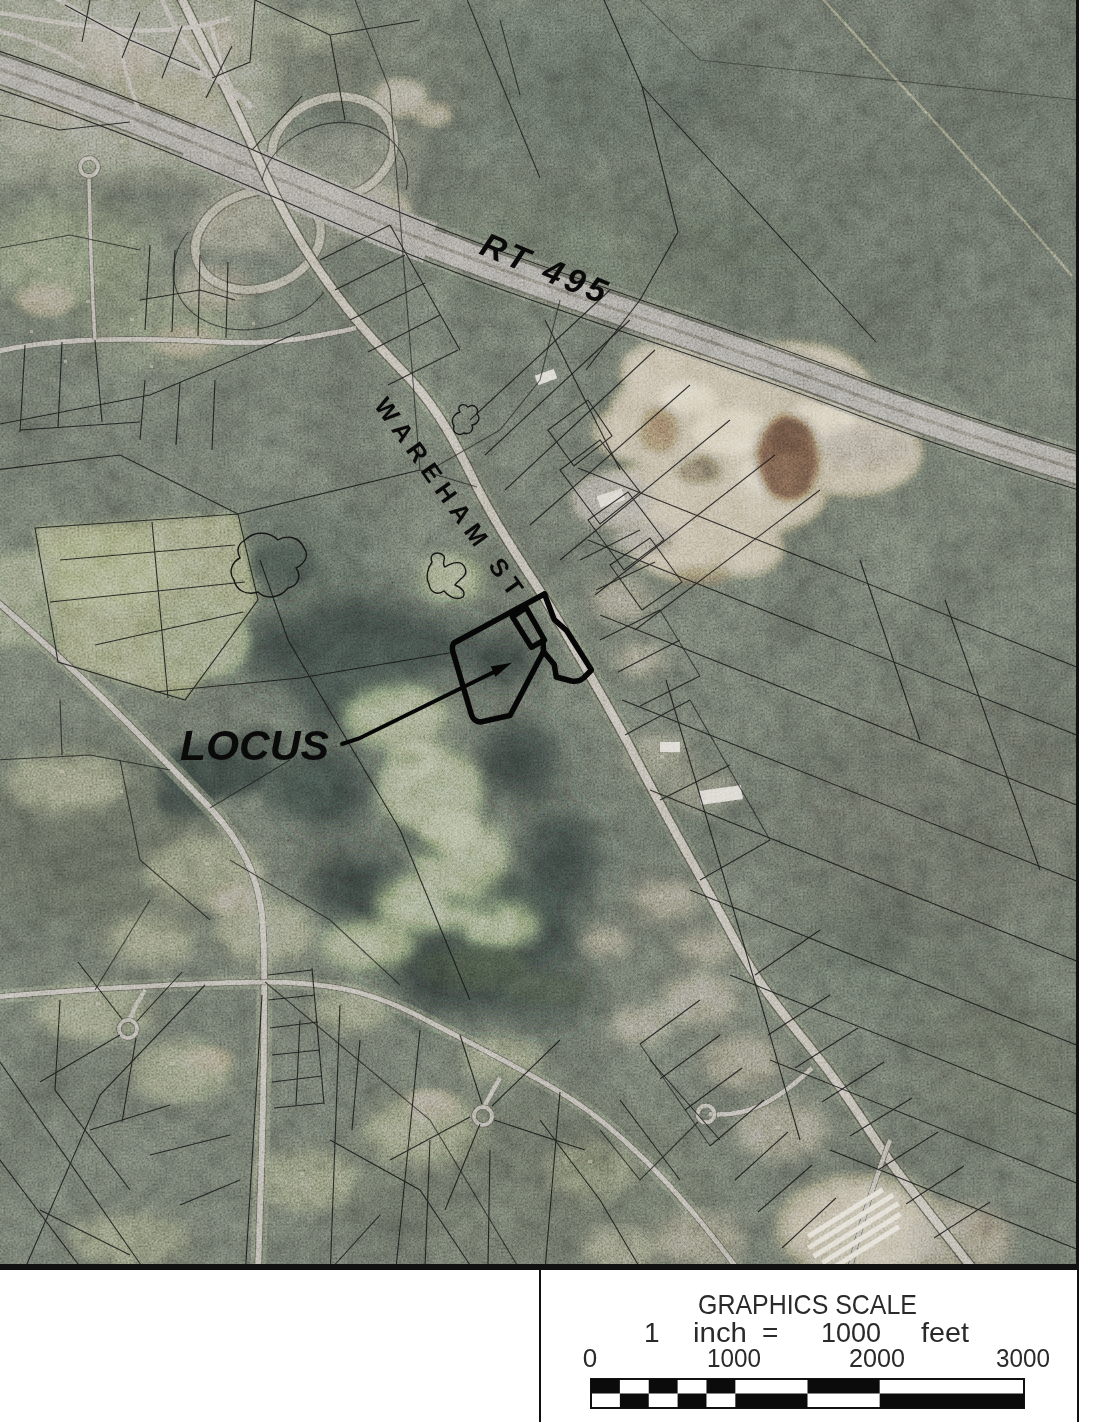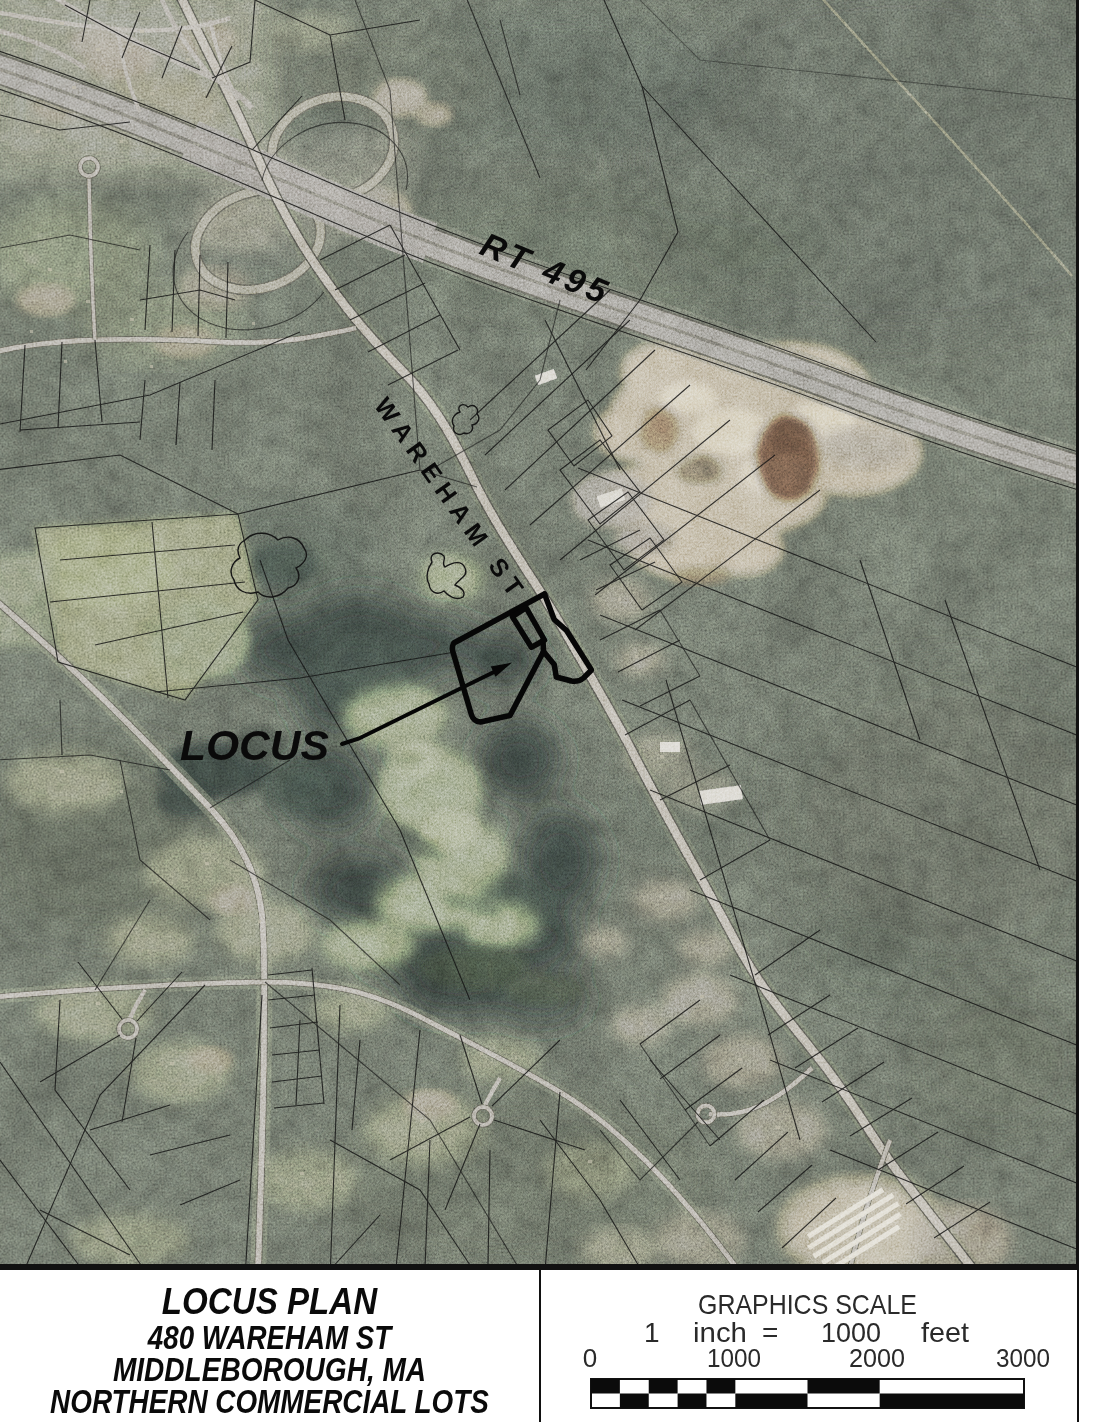--- a/index.html
+++ b/index.html
@@ -533,30 +533,20 @@
 
   <text transform="translate(478,253.5) rotate(22.3)" x="0" y="0" font-size="34" font-weight="bold" font-style="italic" fill="#0a0a0a" textLength="133" lengthAdjust="spacing">RT  495</text>
 </g>
 
 <rect x="1076" y="0" width="3" height="1270" fill="#111"></rect>
 
 <rect x="0" y="1264" width="1079" height="6" fill="#111"></rect>
 </svg>
 </div>
 
-<div id="titleL">
-
-  <div class="tline" style="top:11px;font-size:36px;transform:scaleX(0.92);">LOCUS PLAN</div>
-
-  <div class="tline" style="top:49px;font-size:33px;transform:scaleX(0.84);">480 WAREHAM ST</div>
-
-  <div class="tline" style="top:81px;font-size:33px;transform:scaleX(0.85);">MIDDLEBOROUGH, MA</div>
-
-  <div class="tline" style="top:112px;font-size:34px;transform:scaleX(0.82);">NORTHERN COMMERCIAL LOTS</div>
-</div>
 
 <div id="titleR">
 <svg width="540" height="152" viewBox="0 0 540 152" xmlns="http://www.w3.org/2000/svg">
 
   <rect x="0" y="0" width="2" height="152" fill="#111"></rect>
   <rect x="538" y="0" width="2" height="152" fill="#111"></rect>
 
   <text x="159" y="44" font-size="28" fill="#2a2a2a" textLength="219" lengthAdjust="spacingAndGlyphs">GRAPHICS  SCALE</text>
 
   <text x="105" y="72" font-size="28" fill="#2a2a2a">1</text>

